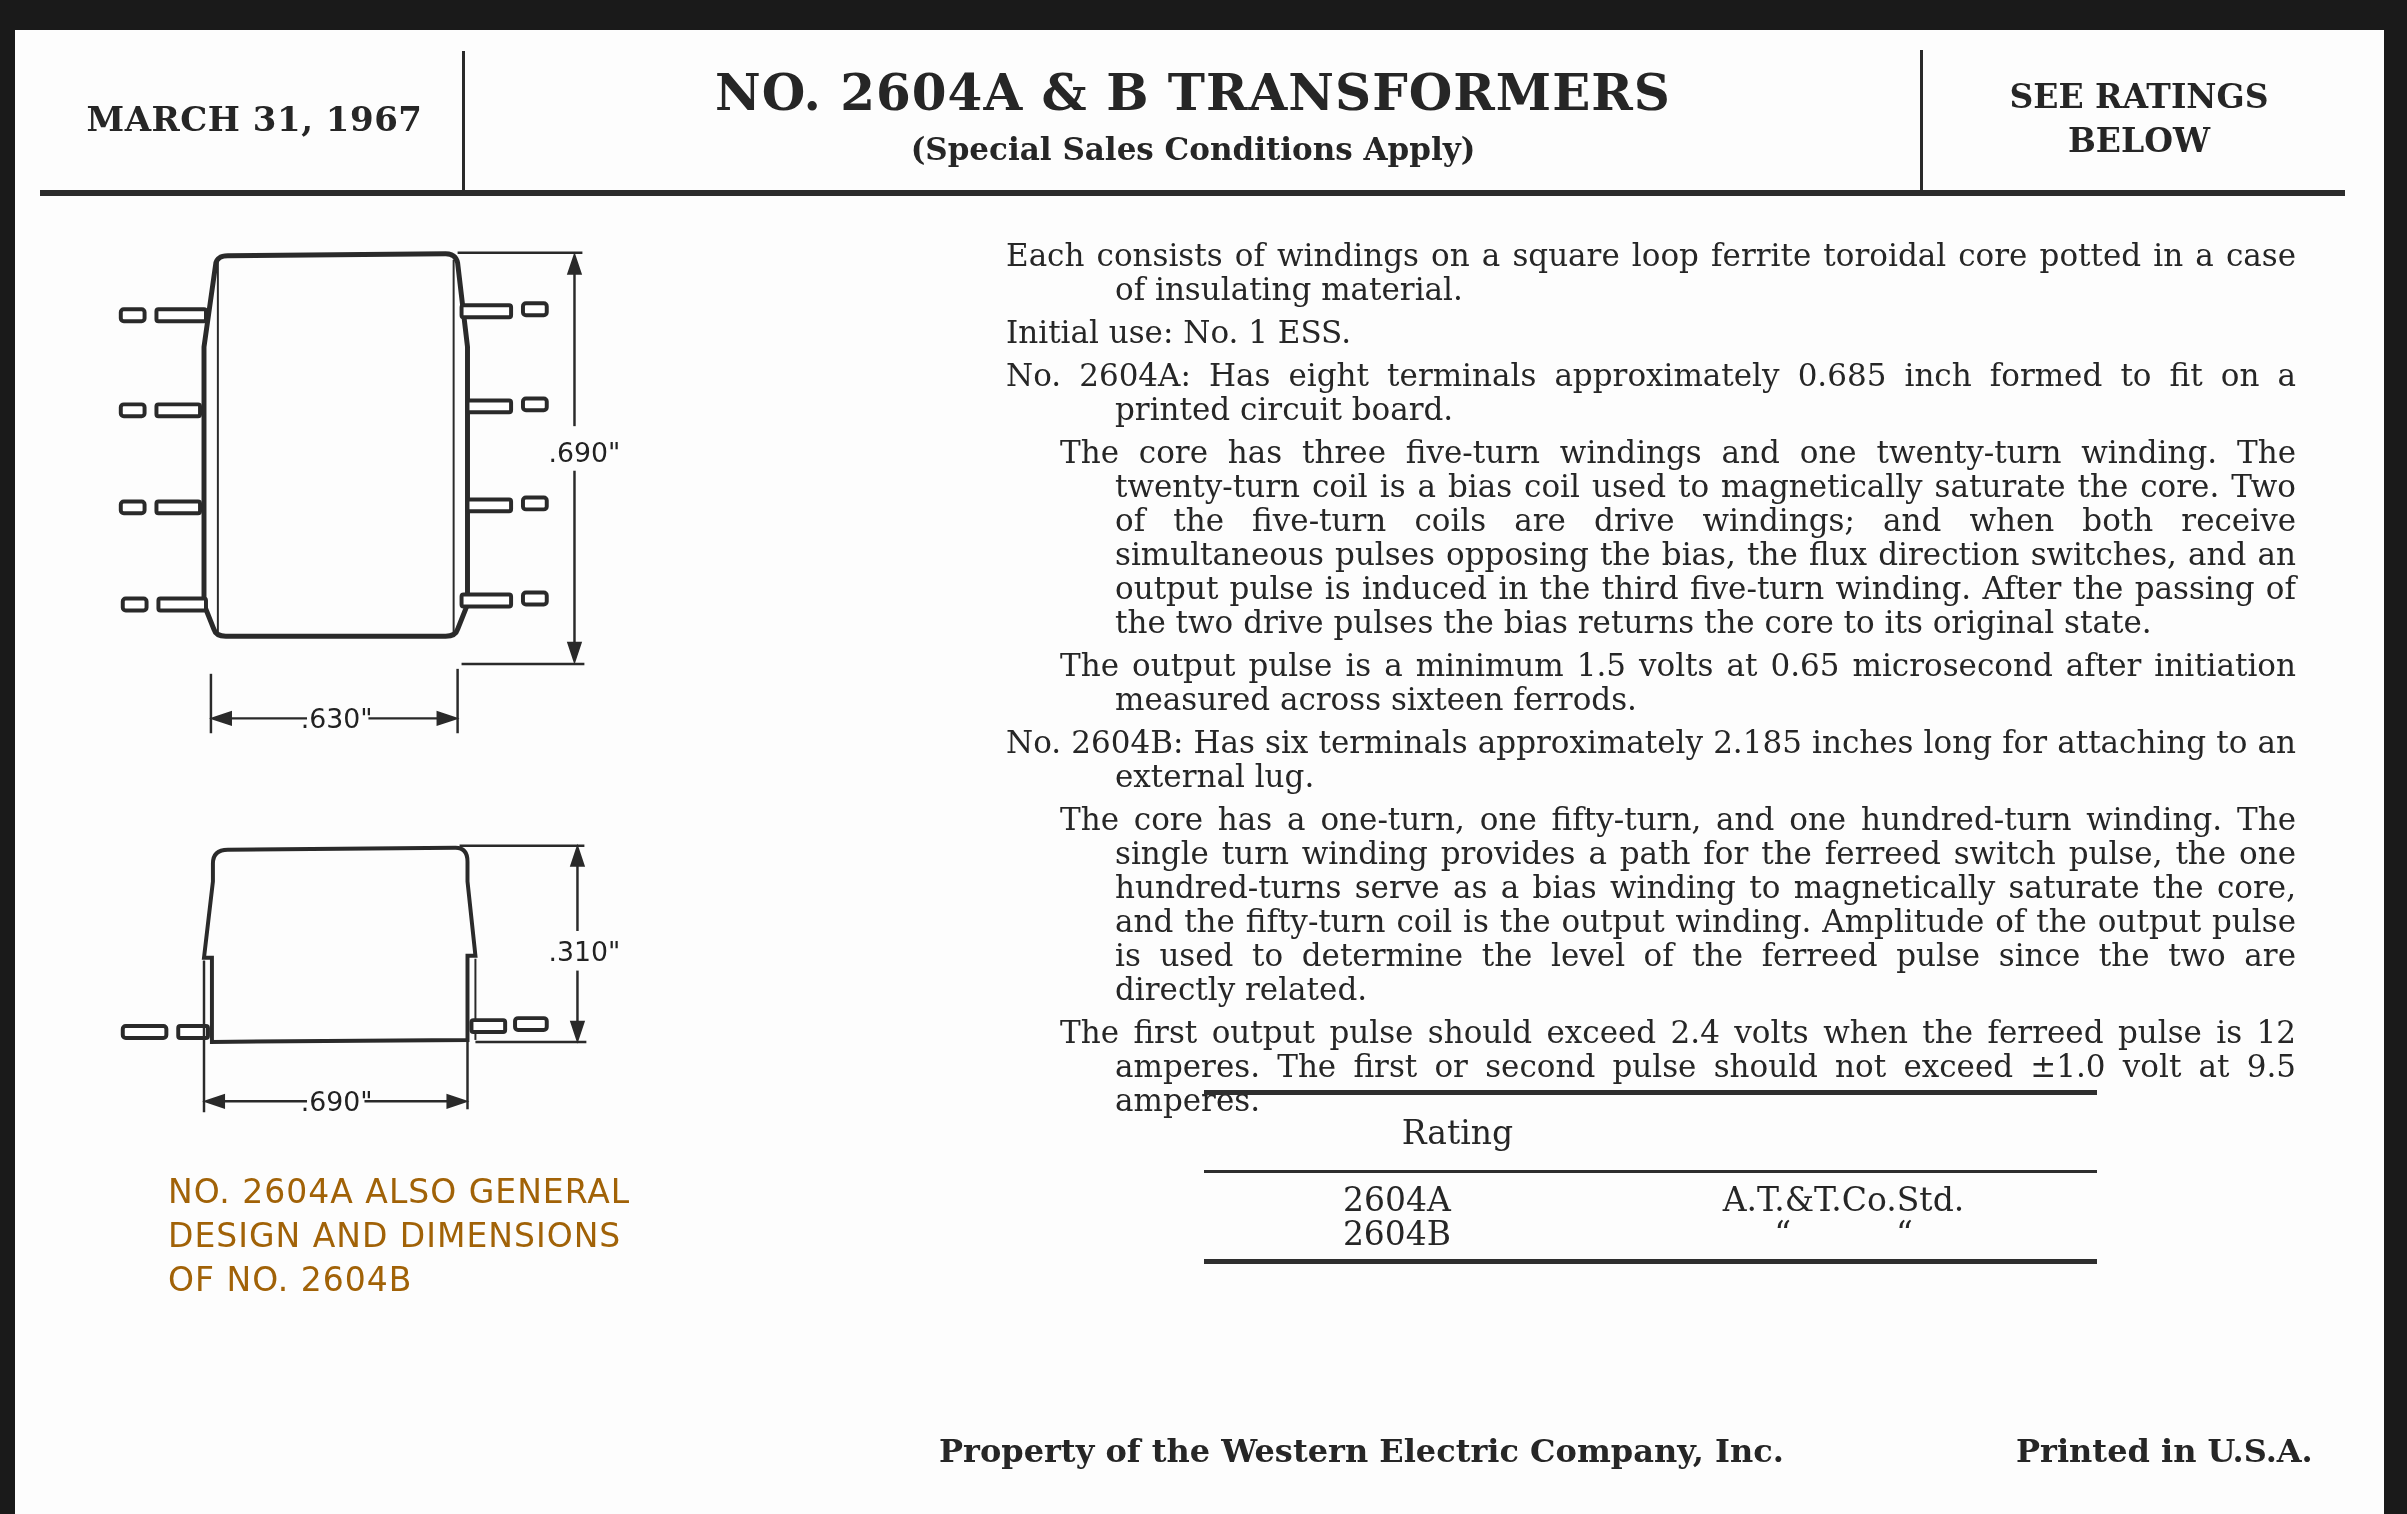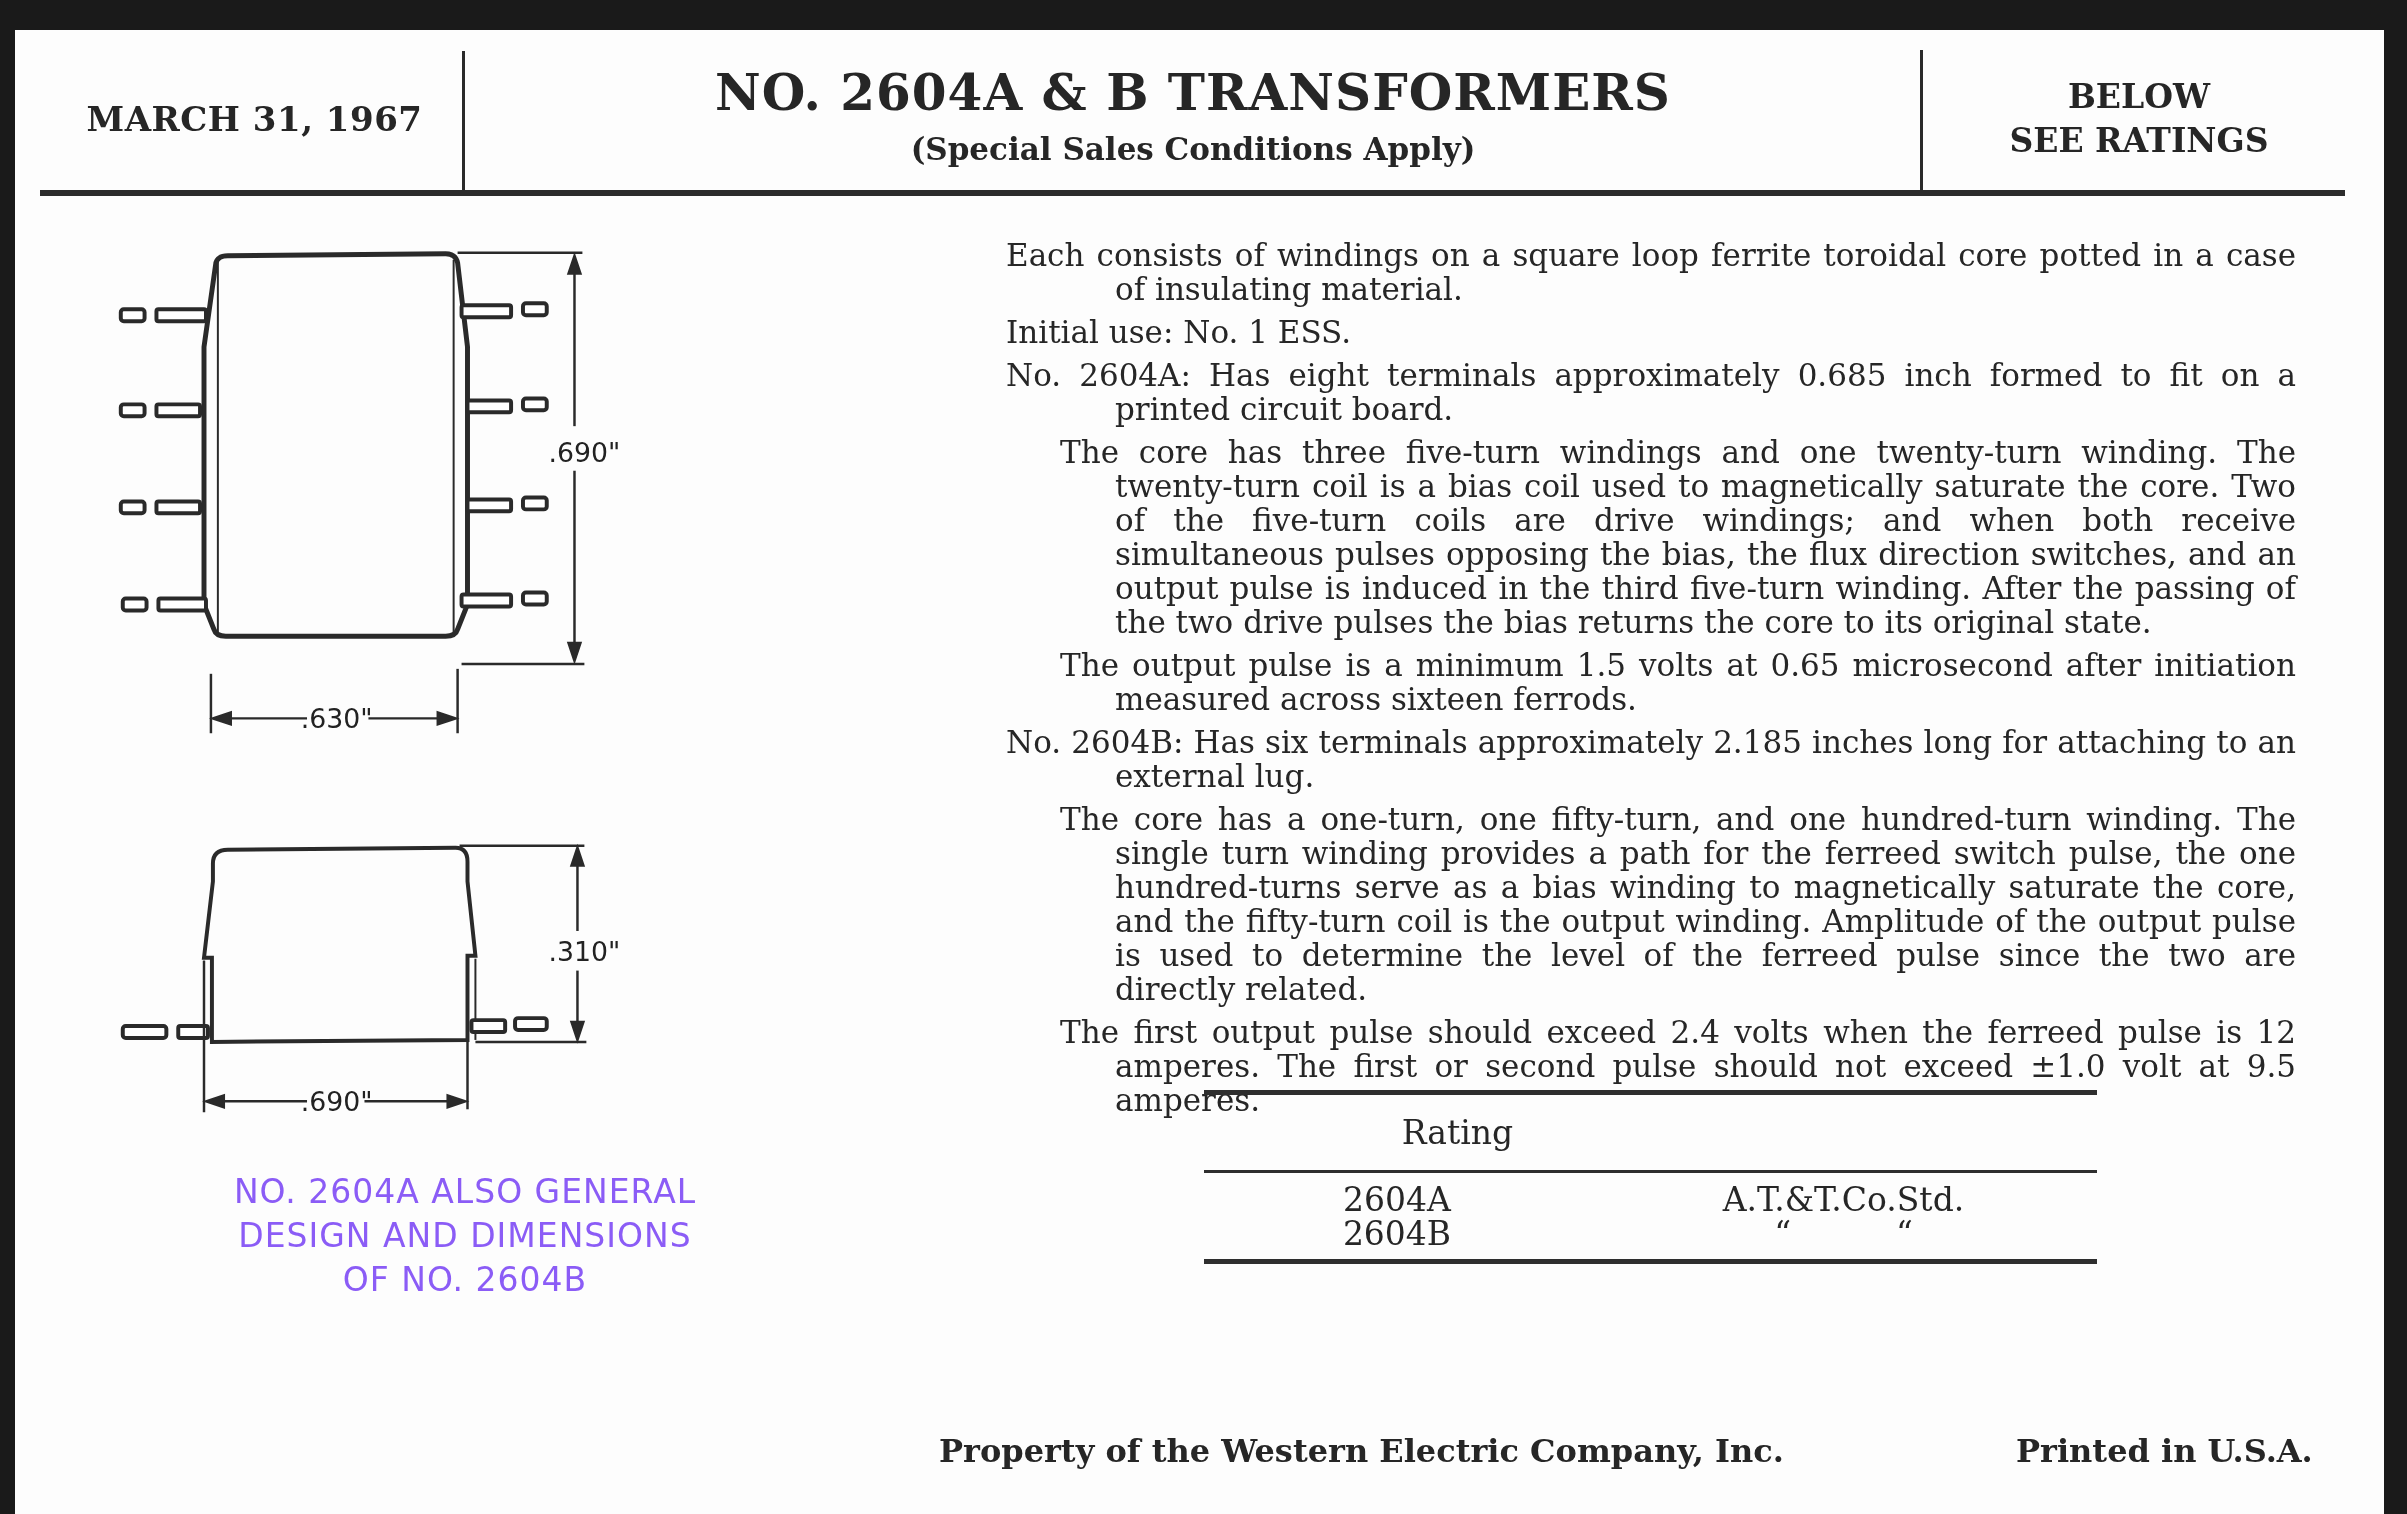--- a/index.html
+++ b/index.html
@@ -18,37 +18,37 @@
   .para.sub { padding-left:109px; text-indent:-55px; }
   .table { left:1204px; top:1090px; width:893px; }
   .trule { height:5px; background:#2e2e2e; }
   .trule.thin { height:3px; }
   .trow { display:flex; font-size:33px; }
   .trow .c1 { width:386px; text-align:center; }
   .trow .c2 { width:507px; text-align:center; }
   .thead { height:75px; align-items:center; }
   .tbody { height:86px; padding-top:10px; box-sizing:border-box; line-height:34px; }
   .footer { top:1432px; font-size:32px; font-weight:bold; }
-  .caption { left:168px; top:1170px; width:594px; text-align:center; font-family:"DejaVu Sans", "Liberation Sans", sans-serif;
-             font-size:33px; line-height:44px; letter-spacing:1px; color:#8b5cf6; }
+  .caption { left:168px; top:1170px; width:594px; font-family:"DejaVu Sans", "Liberation Sans", sans-serif;
+             font-size:33px; line-height:44px; letter-spacing:1px; color:#a16207; }
   svg text { font-family:"DejaVu Sans", "Liberation Sans", sans-serif; fill:#222; }
 </style>
 </head>
 <body>
 
 <div class="sheet"></div>
 
 <div class="abs date">MARCH 31, 1967</div>
 <div class="vdiv" style="left:462px; top:51px; height:142px;"></div>
 <div class="abs title">NO. 2604A &amp; B TRANSFORMERS</div>
 <div class="abs subtitle">(Special Sales Conditions Apply)</div>
 <div class="vdiv" style="left:1920px; top:50px; height:144px;"></div>
 <div class="abs ratings">
+  <div>SEE RATINGS</div>
   <div>BELOW</div>
-  <div>SEE RATINGS</div>
 </div>
 <div class="hrule"></div>
 
 <svg class="abs" style="left:99px; top:228px;" width="842" height="535" viewBox="0 0 850 540">
   <g stroke="#2a2a2a" fill="none">
     <path d="M 118 35 Q 120 28 130 28 L 350 26 Q 360 26 362 35 L 372 120 L 372 380 L 362 405 Q 360 412 350 412 L 128 412 Q 118 412 116 405 L 106 380 L 106 120 Z" stroke-width="5"></path>
     <line x1="120" y1="32" x2="120" y2="408" stroke-width="2"></line>
     <line x1="358" y1="32" x2="358" y2="408" stroke-width="2"></line>
   </g>
   <g id="pins-left" stroke="#2a2a2a" stroke-width="4" fill="#fff">

